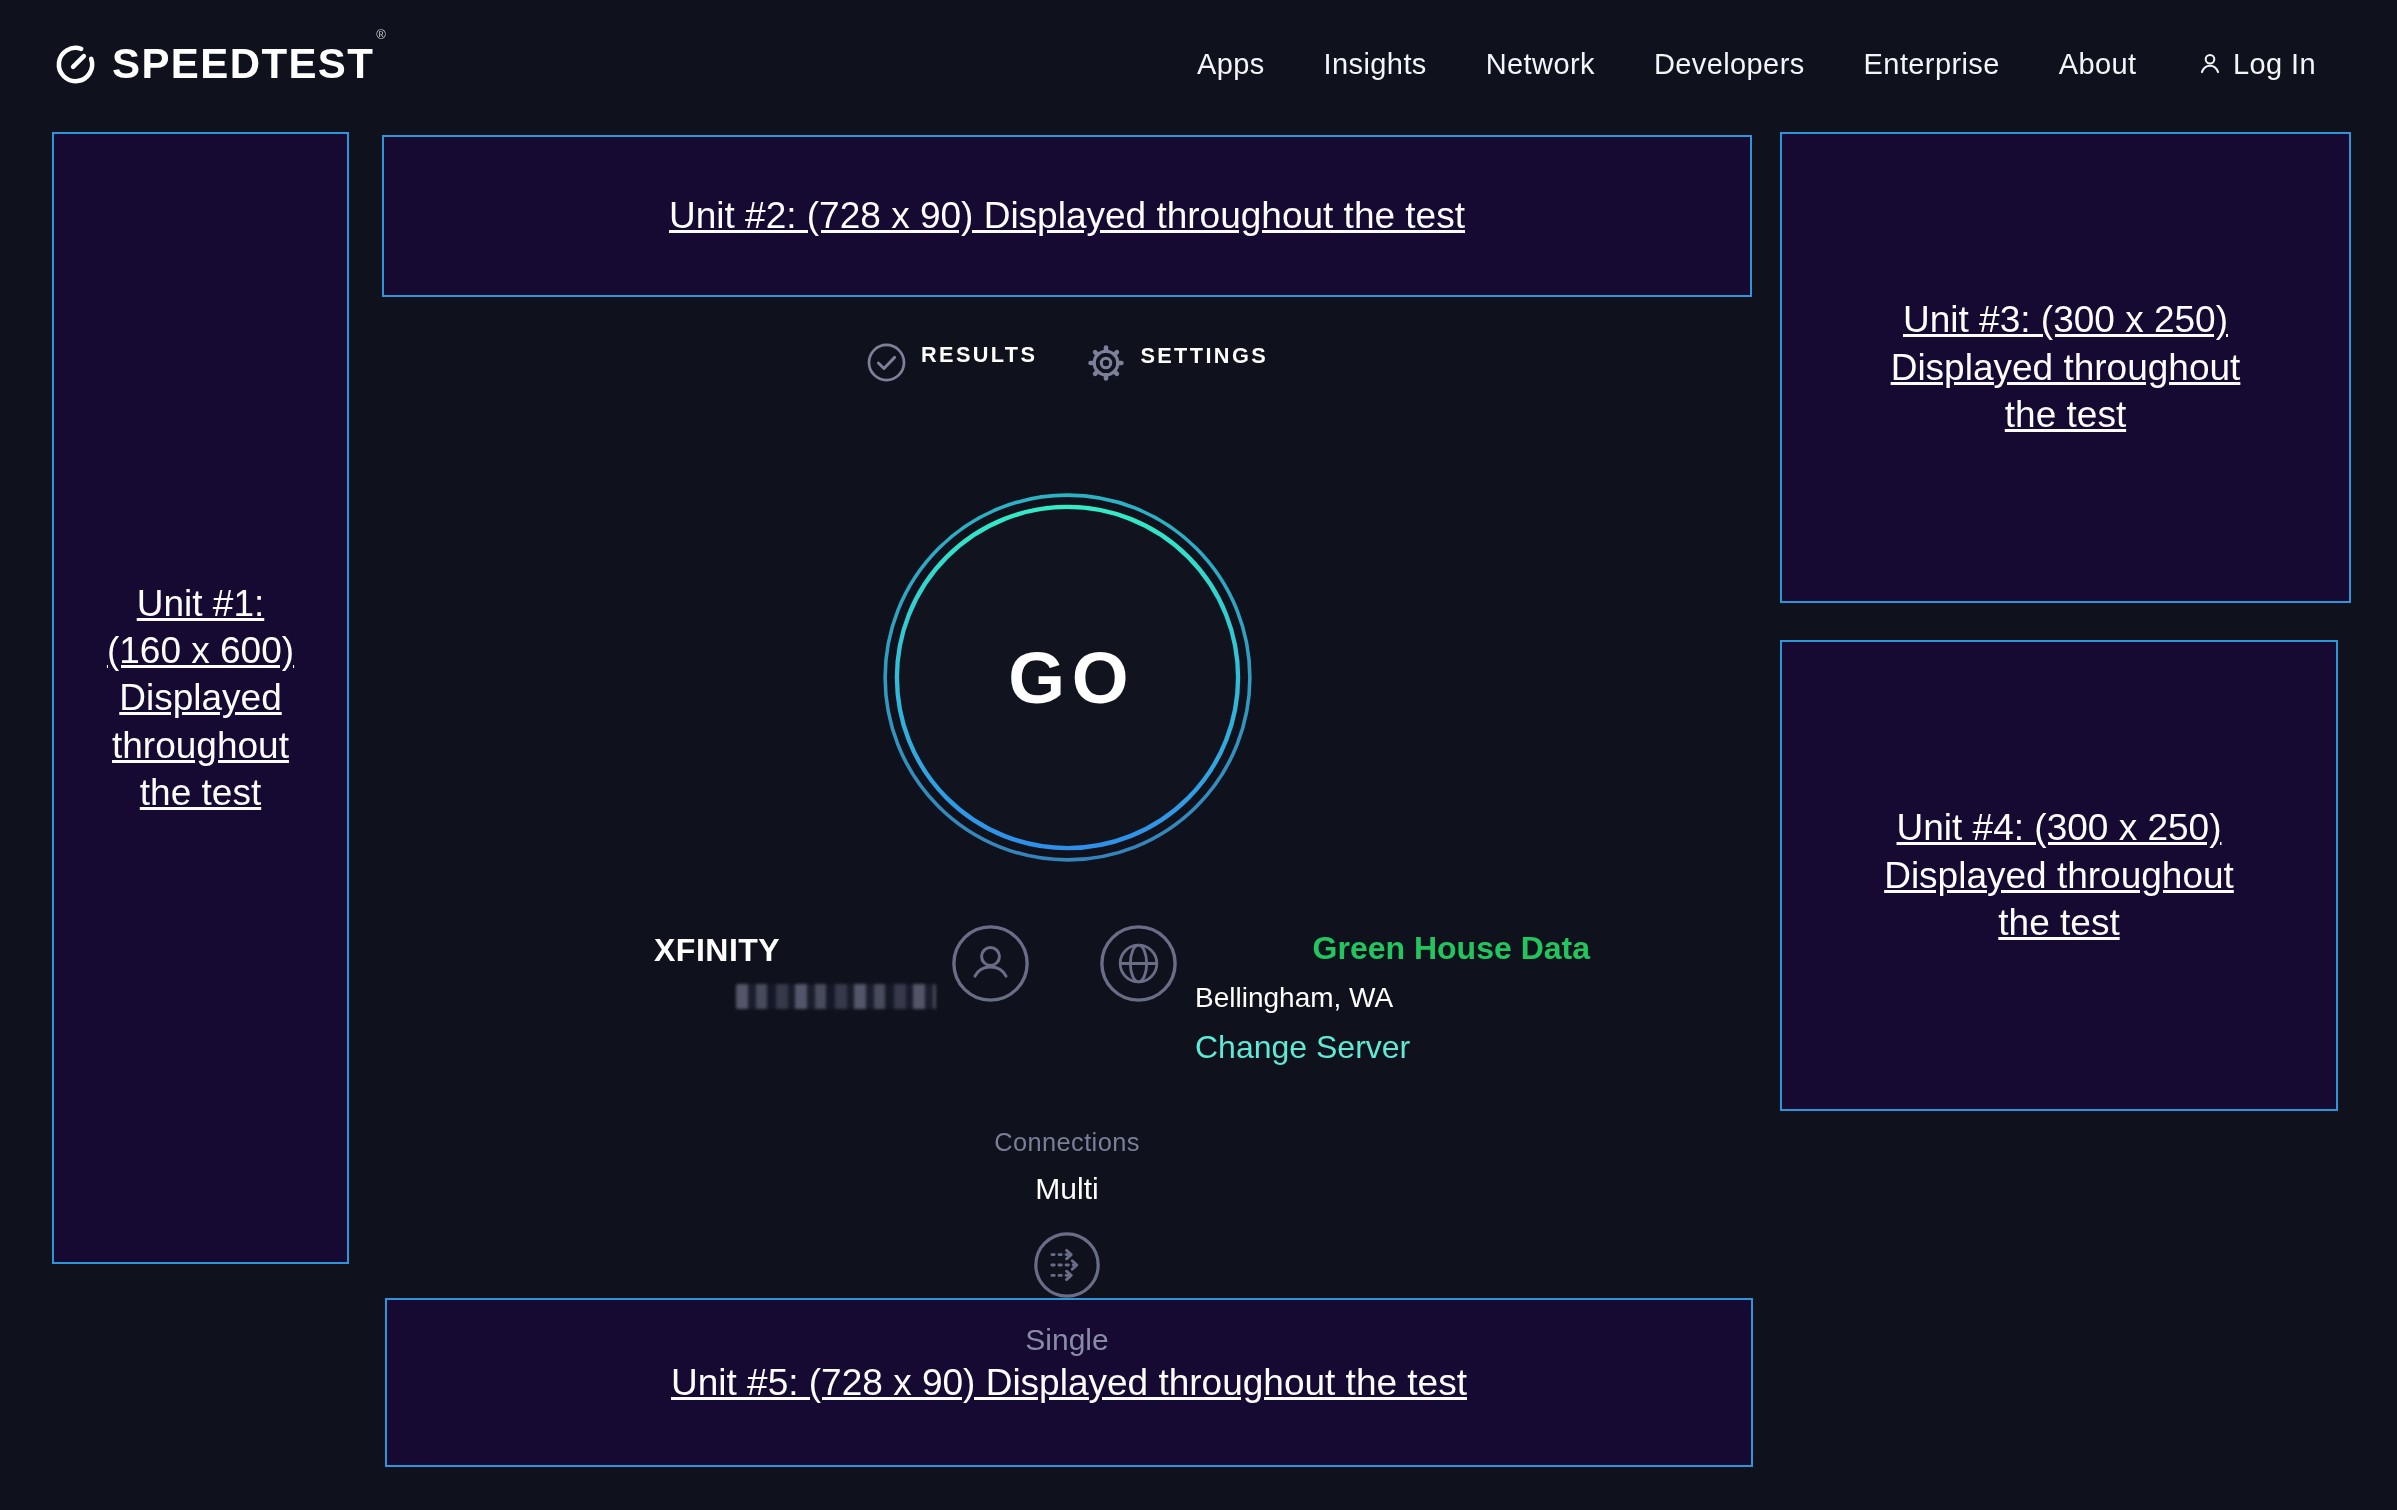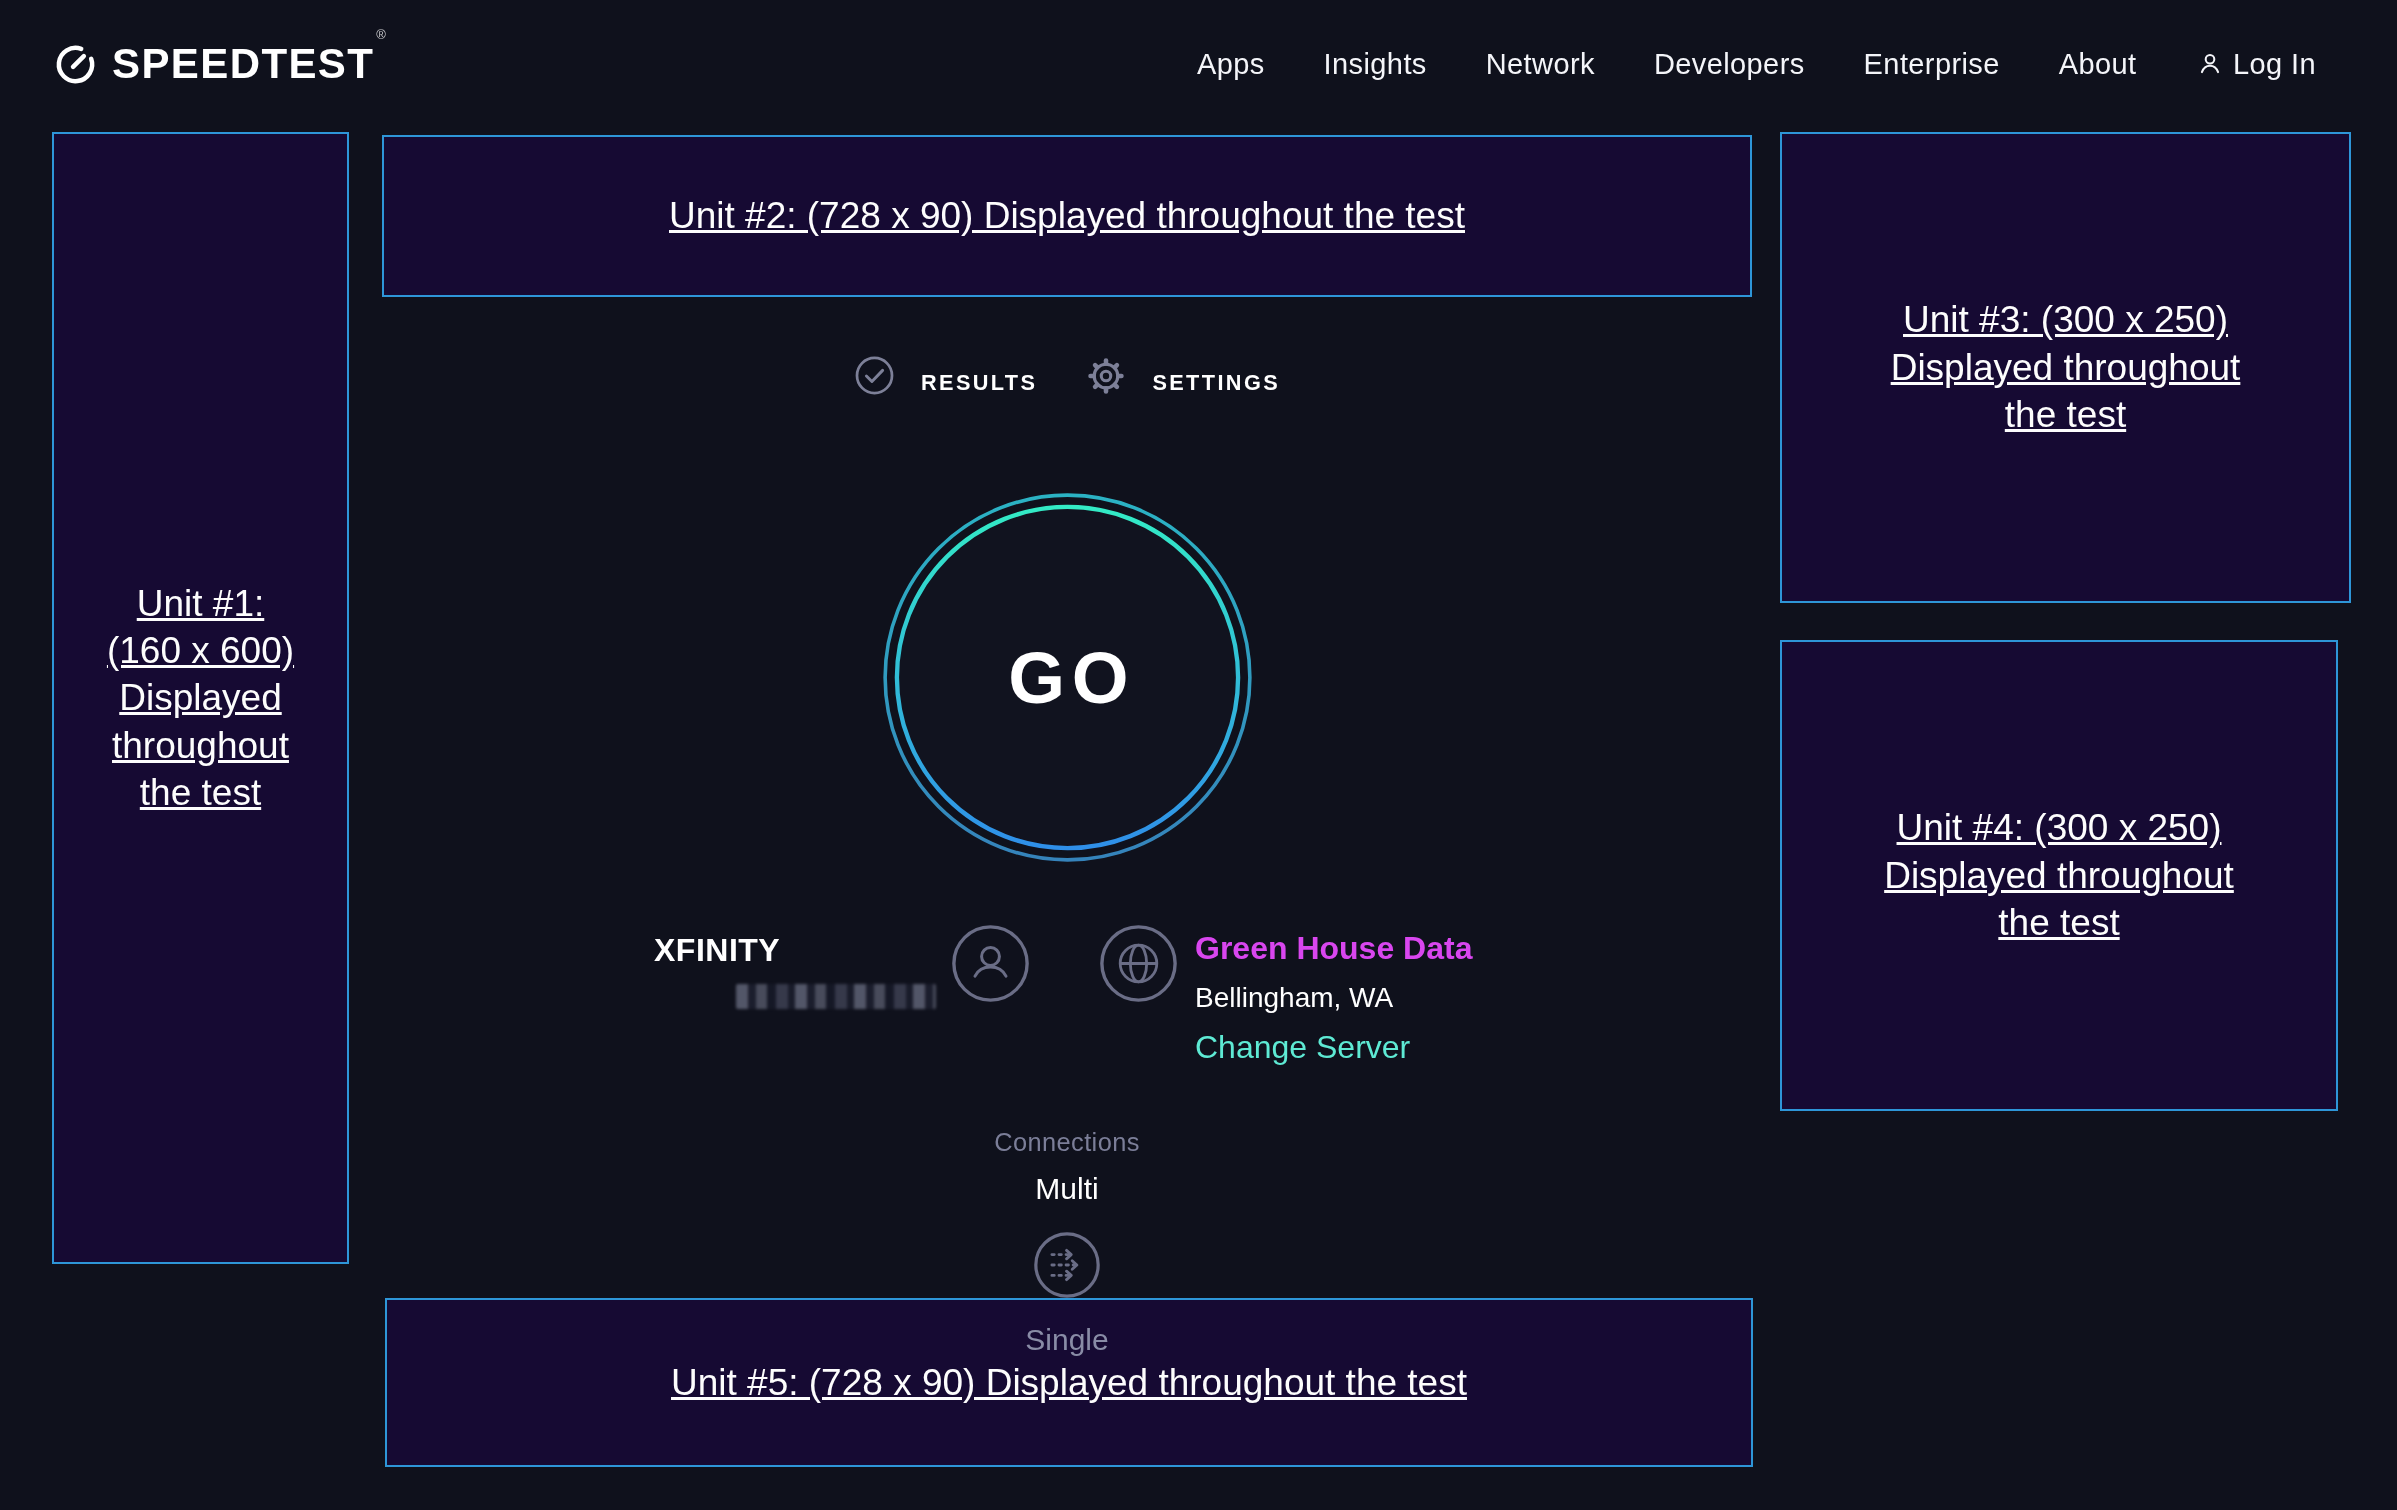--- a/index.html
+++ b/index.html
@@ -47,21 +47,21 @@
   .ad-4 { left:1780px; top:640px; width:558px;  height:471px;  }
   .ad-5 { left:385px; top:1298px; width:1368px; height:169px;  }
 
   
   .center-col { position:absolute; left:382px; top:0; width:1370px; height:1510px; }
 
   .tabs {
     position:absolute; top:342px; left:0; right:0;
     display:flex; justify-content:center; align-items:center; gap:49px;
   }
-  .tab { display:flex; align-items:flex-end; gap:26px; cursor:pointer;margin-top:13px; }
+  .tab { display:flex; align-items:flex-start; gap:14px; cursor:pointer; }
   .tab-label { font-size:21.7px; font-weight:700; letter-spacing:2.4px; color:#fff; }
 
   .go-wrap {
     position:absolute; top:489px; left:50%; margin-left:-188px;
     width:377px; height:377px; cursor:pointer;
   }
   .go-wrap svg { position:absolute; top:0; left:0; }
   .go-label {
     position:absolute; top:0; left:0; width:100%; height:100%;
     display:flex; align-items:center; justify-content:center;
@@ -80,21 +80,21 @@
     background:repeating-linear-gradient(90deg,
       rgba(160,165,190,.55) 0 12.2px, rgba(80,85,115,.22) 12.2px 20px,
       rgba(175,180,205,.42) 20px 31px, rgba(55,60,90,.20) 31px 40px,
       rgba(130,135,165,.40) 40px 52px, rgba(70,75,105,.22) 52px 59px);
     filter:blur(1.5px); opacity:.85;
   }
   .circle-icon { position:absolute; top:0; width:77px; height:77px; }
   .person-circle { left:calc(50% - 115px); }
   .globe-circle  { left:calc(50% + 33px); }
   .server-block { position:absolute; top:3.8px; left:calc(50% + 128px); width:395px; text-align:left; }
-  .server-name { font-size:32px; font-weight:600; line-height:38px; color:#d946ef; }
+  .server-name { font-size:32px; font-weight:600; line-height:38px; color:#22c55e;text-align:right; }
   .server-loc { margin-top:17px; font-size:28px; line-height:28px; color:#ffffff; }
   .server-change { display:inline-block; margin-top:21px; font-size:32px; line-height:28px;
     color:#5eead4; text-decoration:none; cursor:pointer;text-align:right; }
 
   .connections { position:absolute; top:1128px; left:0; right:0; text-align:center; }
   .connections-label { font-size:25.4px; color:#7b7e98; letter-spacing:0.4px; }
   .conn-row { margin-top:15px; display:flex; justify-content:center; align-items:center; gap:24.5px;flex-direction:column; }
   .conn-multi { font-size:30px; font-weight:500; color:#fff; cursor:pointer; }
   .conn-single { font-size:30px; font-weight:400; color:#898ca6; cursor:pointer; }
   .conn-toggle { background:none; border:none; width:68px; height:68px; padding:0; cursor:pointer; }

